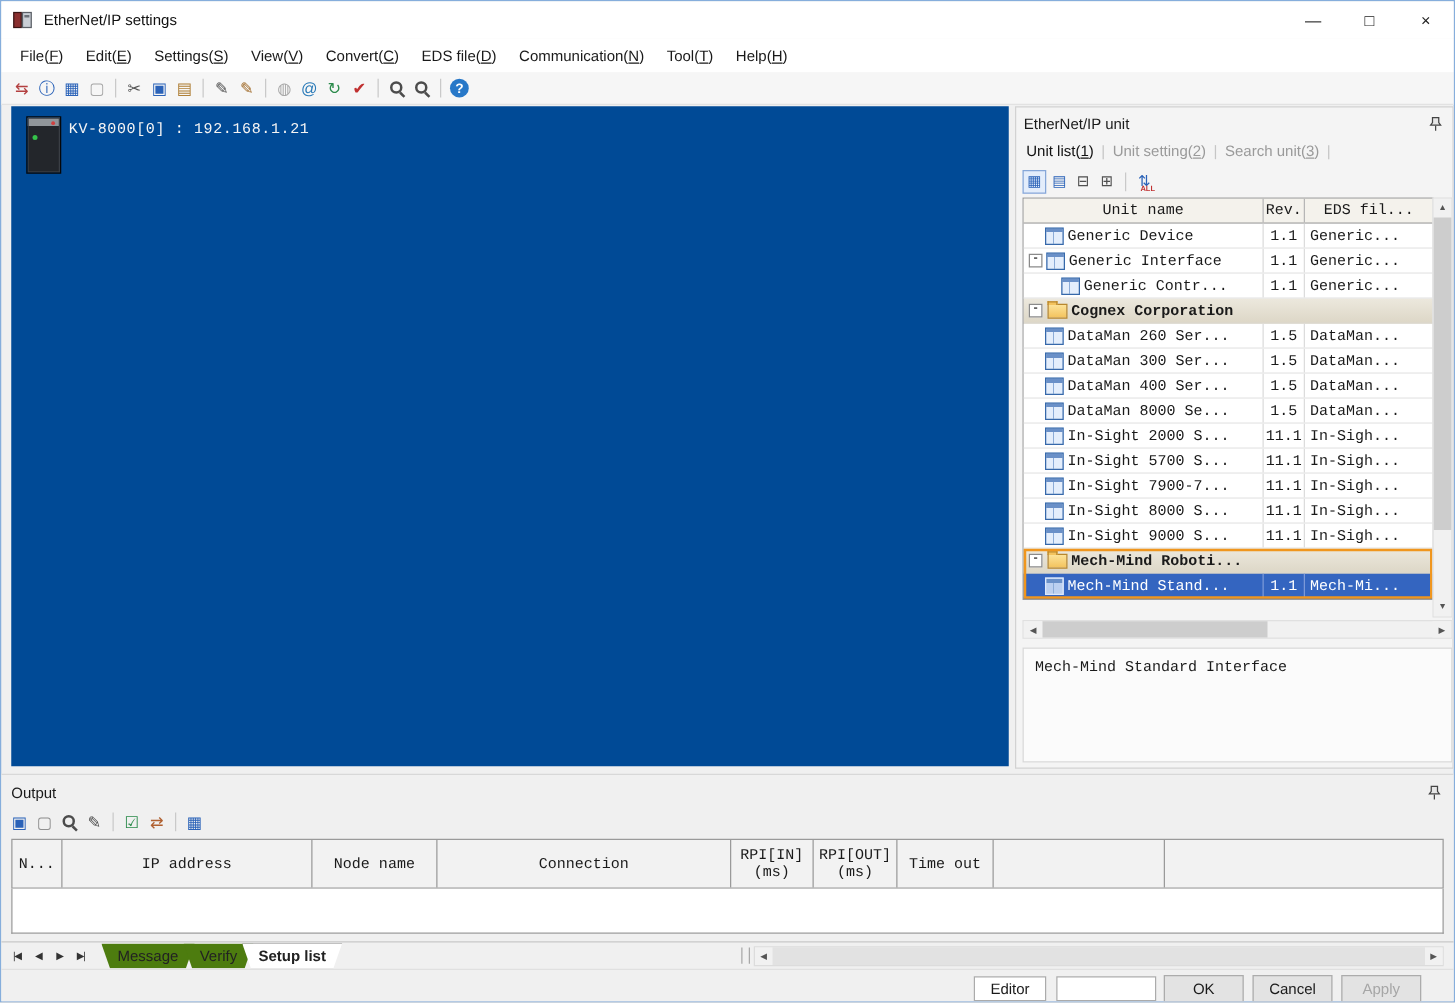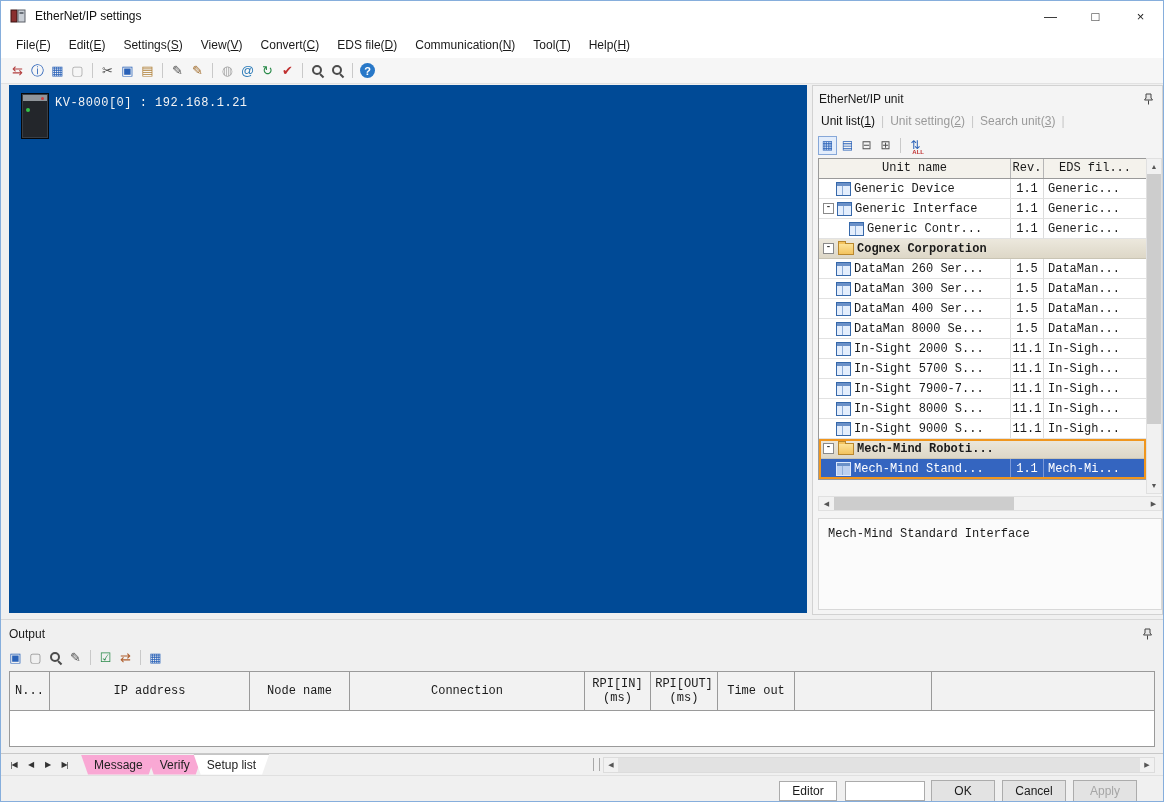--- a/index.html
+++ b/index.html
@@ -111,23 +111,23 @@
   .ohead .ocell:nth-child(8){width:137px}
   .ohead .ocell:nth-child(9){flex:1;border-right:none}
   .obody{height:36px;background:#fff;border:1px solid #9a9a9a;border-top:none;box-sizing:border-box}
 
   
   .tabsrow{position:absolute;top:752px;left:0;width:100%;height:22px;background:#f0f0f0;border-top:1px solid #c8c8c8;
            box-sizing:border-box;display:flex;align-items:center}
   .nav{display:flex;align-items:center;margin-left:6px;gap:4px}
   .navbtn{width:13px;height:14px;display:flex;align-items:center;justify-content:center;font-size:8px;letter-spacing:-1px;color:#333;cursor:default}
   .btabs{display:flex;align-items:stretch;margin-left:10px;height:20px}
-  .btab{padding:3px 13px 0;background:#f9a8d4;clip-path:polygon(0 0,100% 0,calc(100% - 7px) 100%,7px 100%);
+  .btab{padding:3px 13px 0;background:#4d7c0f;clip-path:polygon(0 0,100% 0,calc(100% - 7px) 100%,7px 100%);
         margin-right:-9px;color:#222;cursor:default}
-  .btab.active{background:#fff;font-weight:normal;position:relative;z-index:2;outline:1px solid #9a9a9a}
+  .btab.active{background:#fff;font-weight:bold;position:relative;z-index:2;outline:1px solid #9a9a9a}
   .vsplit{position:absolute;left:592px;top:4px;width:5px;height:13px;border-left:1px solid #a8a8a8;border-right:1px solid #a8a8a8}
   .bhscroll{position:absolute;left:602px;top:3px;width:552px;height:16px;background:#f3f3f3;border:1px solid #dcdcdc;box-sizing:border-box}
   .bhscroll .sbtn{top:0;width:14px;height:14px}
   .bthumb{position:absolute;left:14px;right:14px;top:0;height:14px;background:#e2e2e2}
 
   
   .footer{position:absolute;top:774px;left:0;width:100%;height:28px;background:#f0f0f0;border-top:1px solid #e0e0e0;box-sizing:border-box}
   .ffield{position:absolute;top:5px;height:18px;background:#fff;border:1px solid #ababab;text-align:center;line-height:18px;cursor:default}
   #editor-field{left:778px;width:56px}
   #blank-field{left:844px;width:78px}

